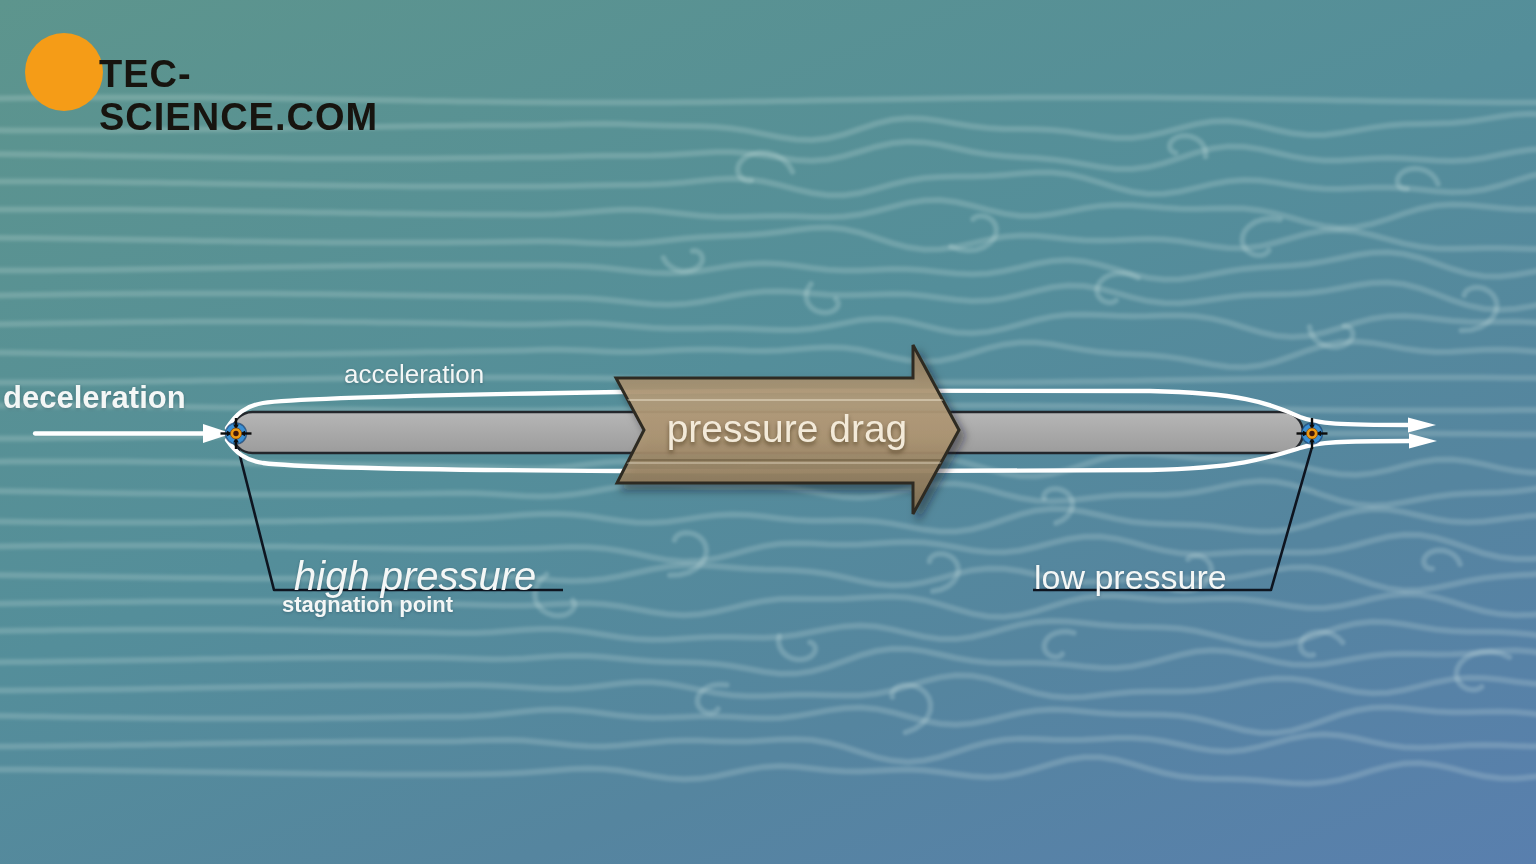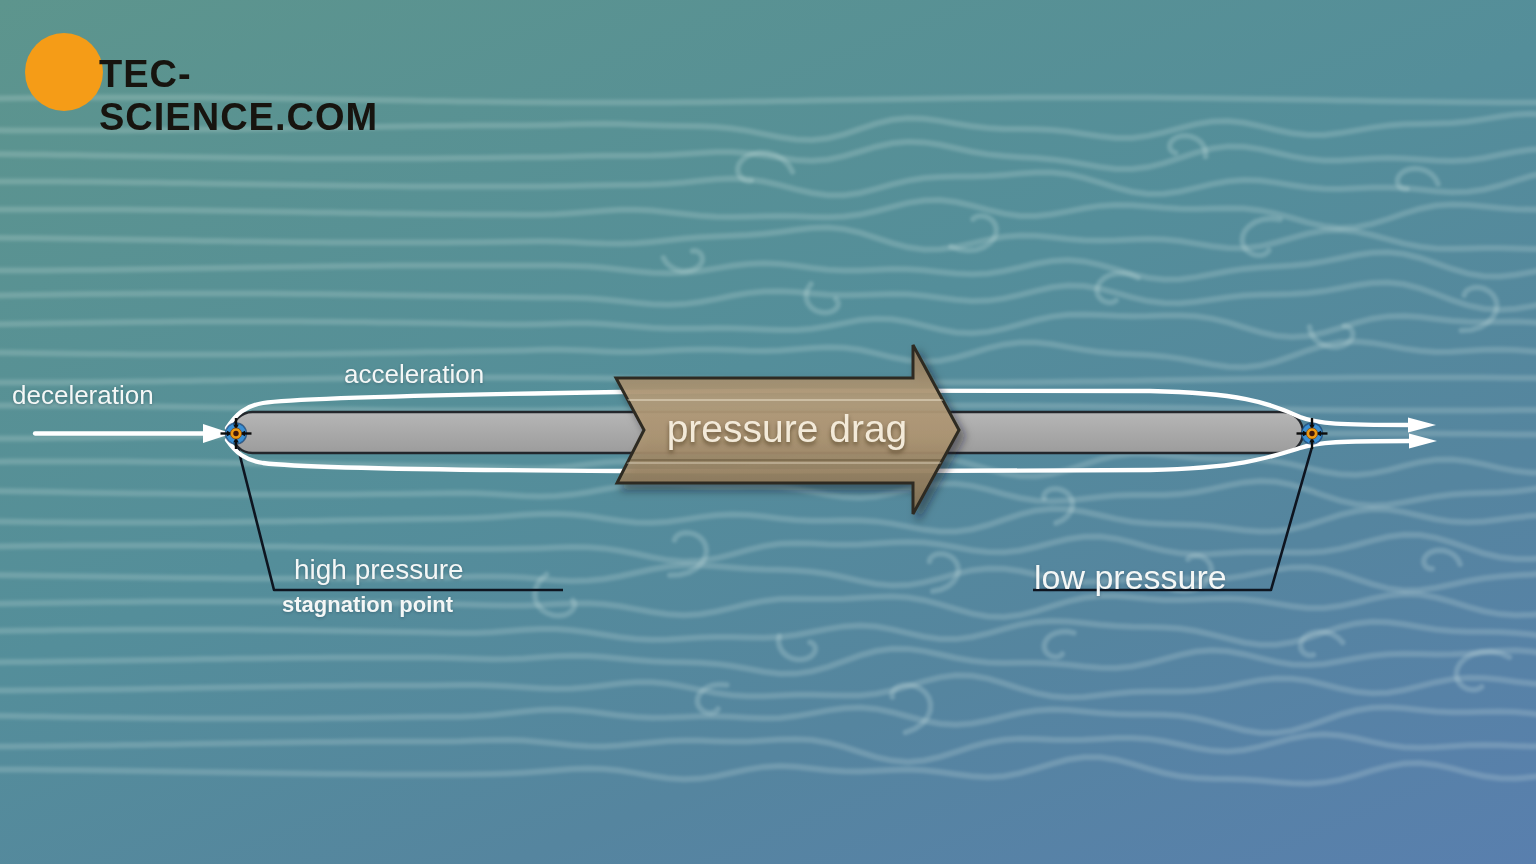--- a/index.html
+++ b/index.html
@@ -15,23 +15,23 @@
     background:linear-gradient(158deg, var(--bg-top) 0%, #548e9a 45%, #55859f 72%, var(--bg-bottom) 100%);
     font-family:"Liberation Sans", sans-serif;
   }
   svg.scene{position:absolute; inset:0;}
   .plate{fill:url(#plateGrad); stroke:var(--plate-outline); stroke-width:2.4;}
   .stream{fill:none; stroke:var(--streamline); stroke-width:4.3; stroke-linecap:round;}
   .whead{fill:var(--streamline); stroke:none;}
   .leader{fill:none; stroke:var(--leader); stroke-width:2.6; stroke-linejoin:round;}
   .arrow-body{fill:url(#arrowGrad); fill-opacity:.9; stroke:var(--arrow-outline); stroke-width:3; stroke-linejoin:miter;}
   .lbl{position:absolute; color:var(--label-color); text-shadow:0 1px 3px rgba(5,15,35,.25); white-space:nowrap; line-height:1;}
-  .lbl-deceleration{left:12px; top:382px; font-size:26px;}
+  .lbl-deceleration{left:3px; top:382px; font-size:31px;font-weight:bold;}
   .lbl-acceleration{left:344px; top:361px; font-size:26px;}
-  .lbl-highpressure{left:294px; top:556px; font-size:28px;}
+  .lbl-highpressure{left:294px; top:556px; font-size:40px;font-style:italic;}
   .lbl-stagnation{left:282px; top:594px; font-size:22px; font-weight:bold;}
   .lbl-lowpressure{left:1034px; top:560px; font-size:34px;}
   .lbl-drag{left:787px; top:430px; font-size:39px; transform:translate(-50%,-55%);
             color:var(--arrow-text); text-shadow:0 3px 4px rgba(50,35,10,.55);}
   .logo{position:absolute; left:0; top:10px; width:420px; height:110px;}
   .logo-circle{position:absolute; left:25px; top:23px; width:78px; height:78px;
                border-radius:50%; background:var(--logo-circle);}
   .logo-text{position:absolute; left:99px; top:43px; font-size:38px; font-weight:800;
              letter-spacing:1px; color:var(--logo-text);}
   .mk-tick{stroke:#0c0c0c; stroke-width:2.4;}

